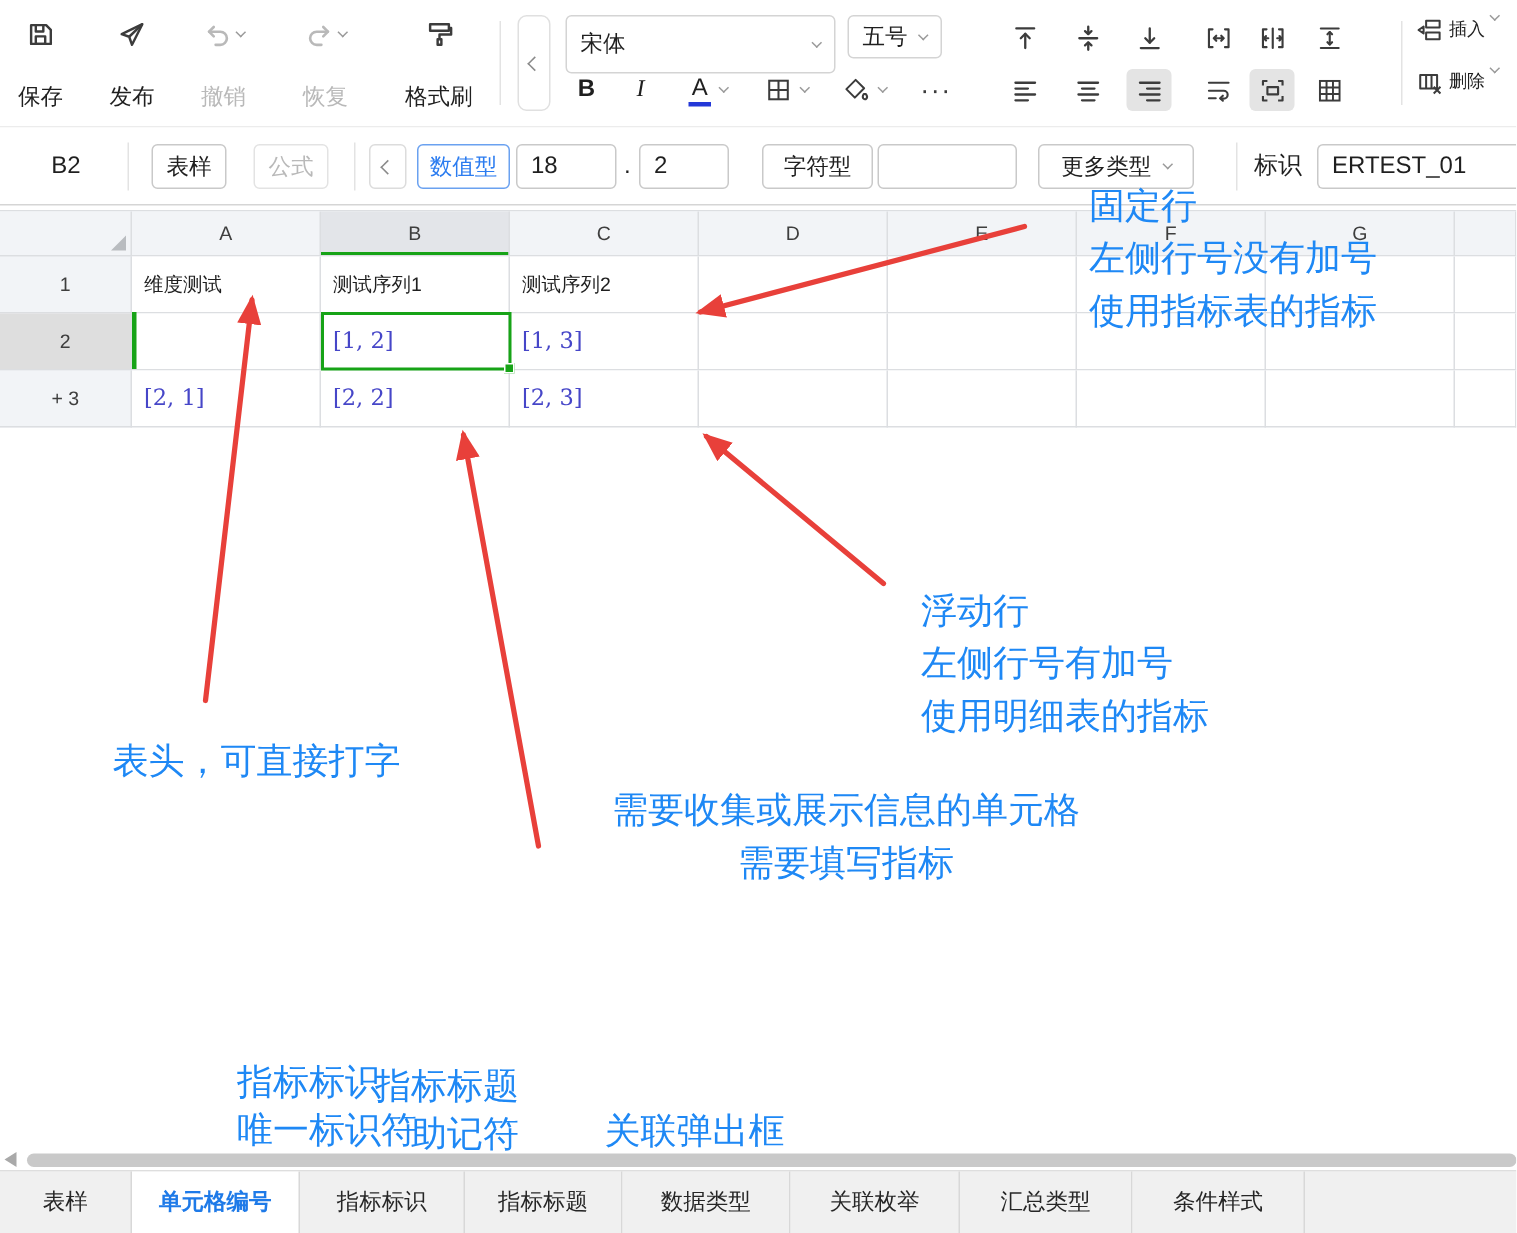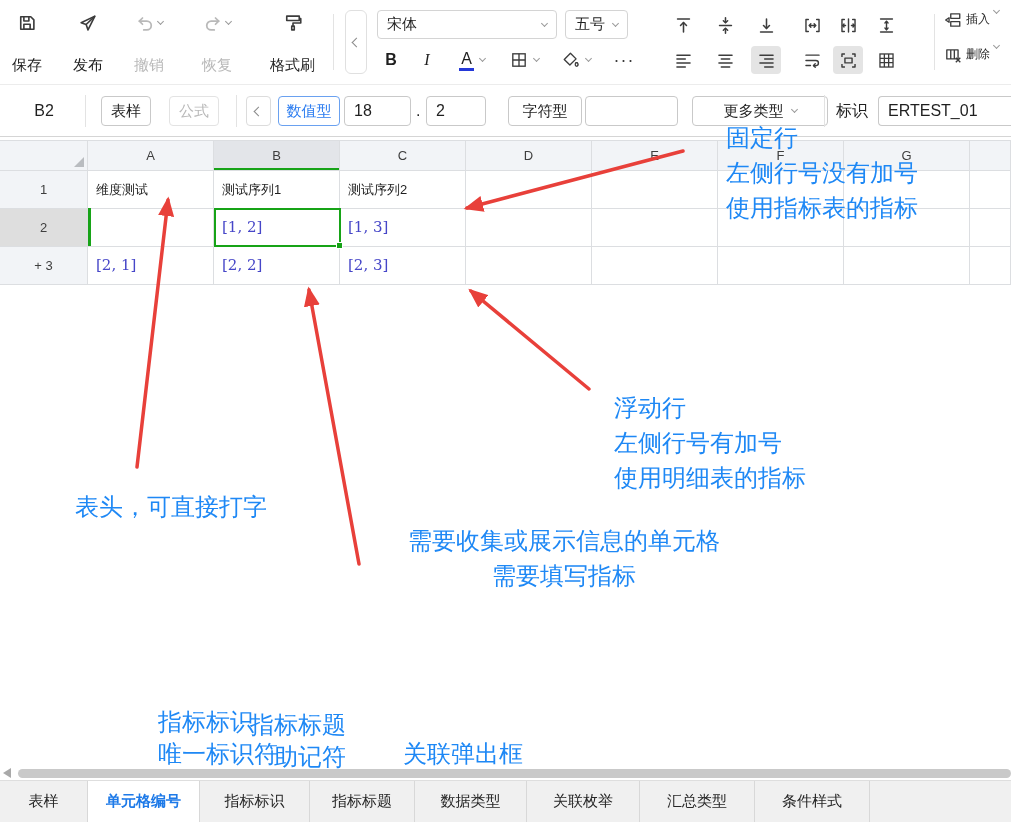--- a/index.html
+++ b/index.html
@@ -129,21 +129,21 @@
       </span>
       <span class="tlabel">格式刷</span>
     </div>
 
     <div class="vdiv" style="left:333px;"></div>
 
     <div class="collapse-btn">
       <span class="chev left"></span>
     </div>
 
-    <div class="select-box" style="left:377px; top:10px; width:180px; height:29px;">
+    <div class="select-box" style="left:377px; top:10px; width:180px; height:39px;">
       <span class="grow">宋体</span>
       <span class="chev sm down"></span>
     </div>
 
     <div class="select-box" style="left:565px; top:10px; width:63px; height:29px;">
       <span class="grow">五号</span>
       <span class="chev sm down"></span>
     </div>
 
     <div class="fmt-btn" style="left:376px; width:30px; font-weight:bold;">B</div>
@@ -307,21 +307,21 @@
     </div>
 
     <div class="fbtn blue" style="left:278px; width:62px;">数值型</div>
     <div class="finput" style="left:344px; width:67px;">18</div>
     <div class="flabel" style="left:416px;">.</div>
     <div class="finput" style="left:426px; width:60px;">2</div>
 
     <div class="fbtn" style="left:508px; width:74px;">字符型</div>
     <div class="finput" style="left:585px; width:93px;"></div>
 
-    <div class="fbtn" style="left:692px; width:136px; gap:8px;">
+    <div class="fbtn" style="left:692px; width:104px; gap:8px;">
       <span>更多类型</span>
       <span class="chev sm down"></span>
     </div>
     <div class="vdiv2" style="left:824px;"></div>
 
     <div class="flabel" style="left:836px;">标识</div>
     <div class="finput" style="left:878px; width:133px; border-right:none; border-radius:4px 0 0 4px;">ERTEST_01</div>
   </div>
 
   <div class="grid">

